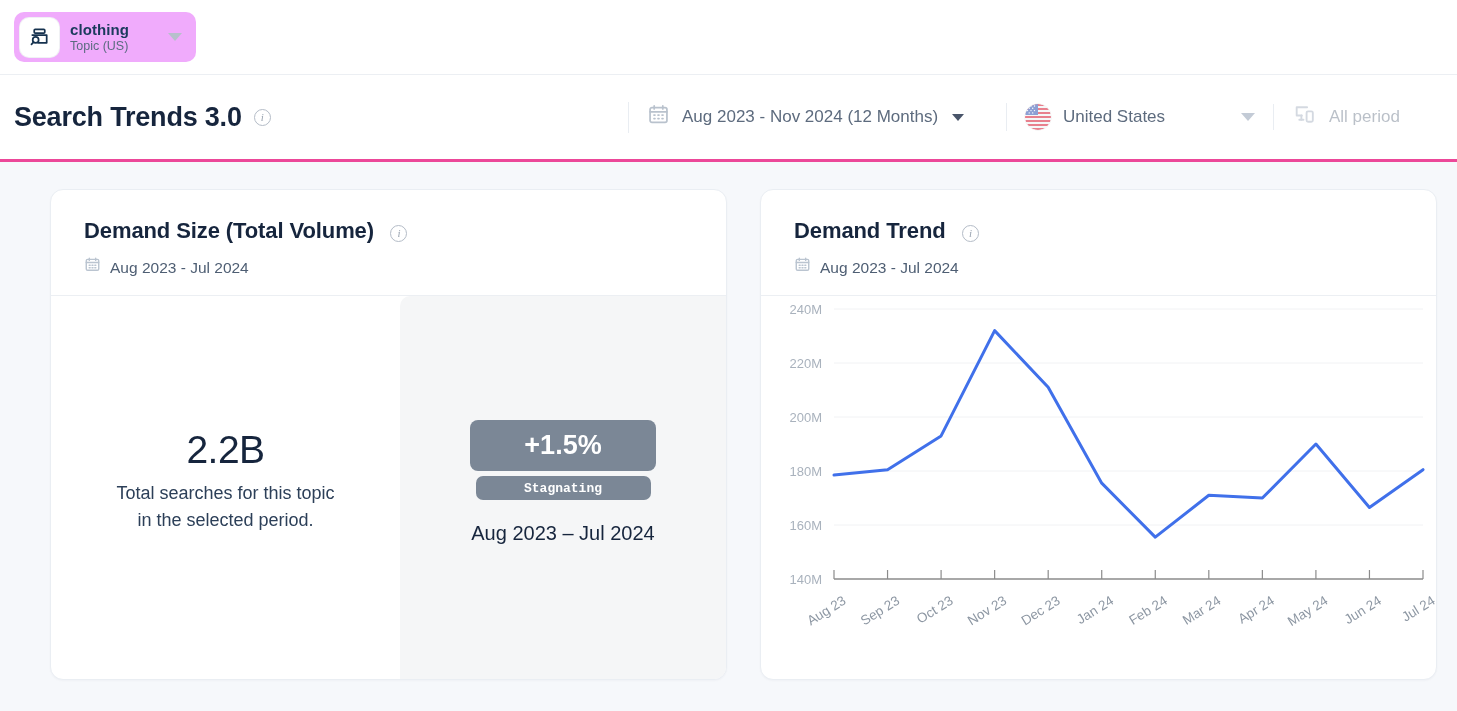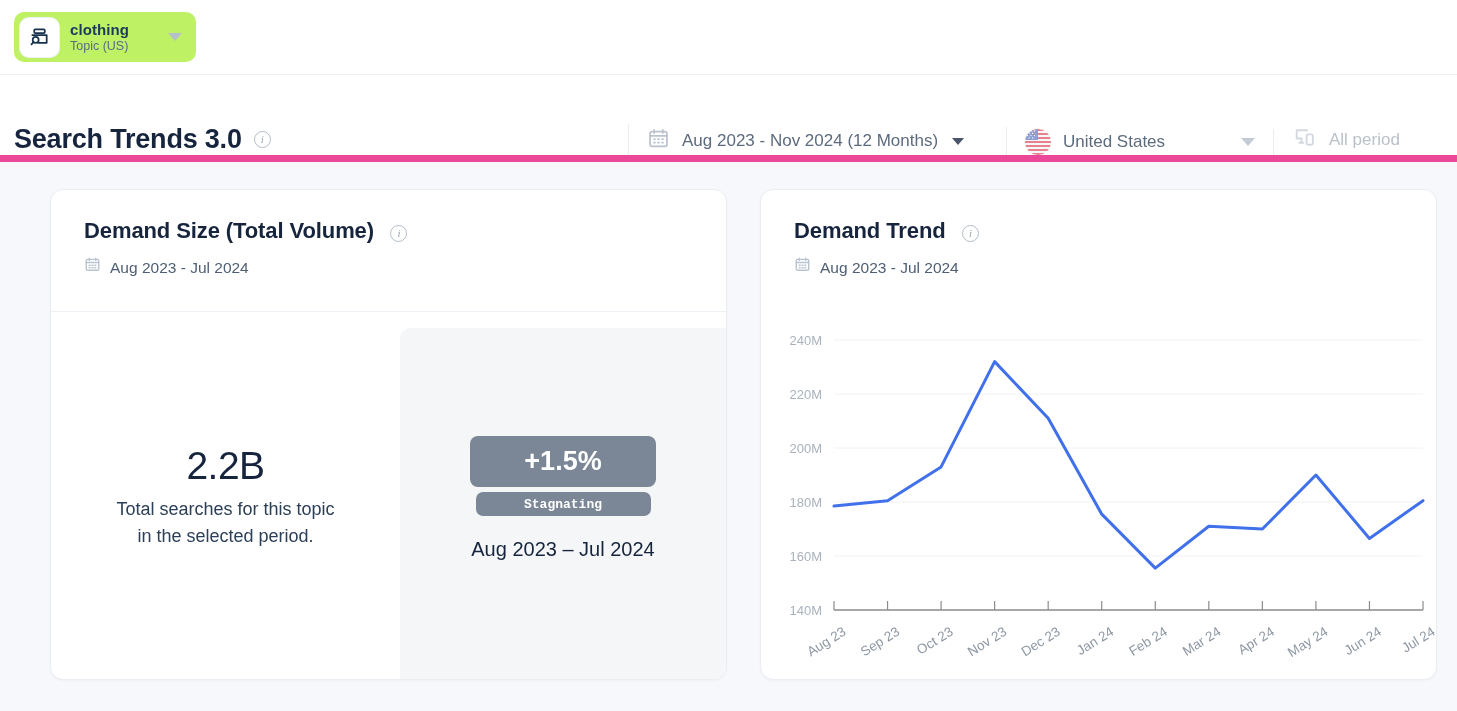--- a/index.html
+++ b/index.html
@@ -15,21 +15,21 @@
     height: 75px;
     background: #ffffff;
     border-bottom: 1px solid #eceff3;
     display: flex;
     align-items: center;
     padding-left: 14px;
   }
   .topic-chip {
     display: flex;
     align-items: center;
-    background: #bef264;
+    background: #f0abfc;
     border-radius: 10px;
     height: 50px;
     padding: 0 8px 0 6px;
     min-width: 182px;
   }
   .topic-chip-icon {
     width: 39px; height: 39px;
     background: #ffffff;
     border-radius: 9px;
     display: flex; align-items: center; justify-content: center;
@@ -47,23 +47,23 @@
     border-right: 7px solid transparent;
     border-top: 8px solid #b6c0cc;
     margin-left: 16px; margin-right: 6px;
     flex: 0 0 auto;
   }
 
   
   .header {
     height: 87px;
     display: flex;
-    align-items: flex-end;
-    background: #ffffff;
-    border-bottom: 7px solid #ec4899;
+    align-items: center;
+    background: #ffffff;
+    border-bottom: 3px solid #ec4899;
   }
   .header-title-zone {
     flex: 0 0 629px;
     display: flex; align-items: center;
     padding-left: 14px;
     border-right: 1px solid #e9edf2;
   }
   .page-title {
     font-size: 27px; font-weight: 700; color: #16253d; letter-spacing: -.2px;
   }
@@ -113,21 +113,20 @@
     gap: 33px;
     padding-left: 50px;
   }
   .card {
     background: #ffffff;
     border: 1px solid #eaeef3;
     border-radius: 13px;
     box-shadow: 0 1px 2px rgba(20,40,70,.03);
     display: flex; flex-direction: column;
     overflow: hidden;
-    gap: 16px;
   }
   .card-left { width: 677px; height: 491px; }
   .card-right { width: 677px; height: 491px; }
   .card-head { padding: 28px 0 18px 33px; }
   .card-title {
     font-size: 22px; font-weight: 700; color: #16253d; letter-spacing: -.1px;
   }
   .card-sub {
     display: flex; align-items: flex-end; gap: 9px;
     margin-top: 12px; color: #4e5e73; font-size: 15.5px;

